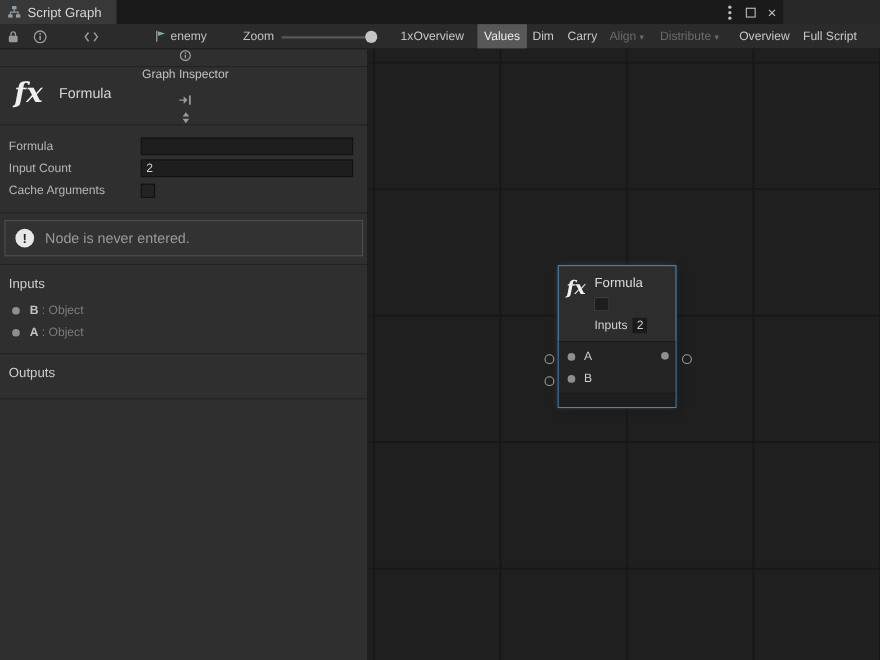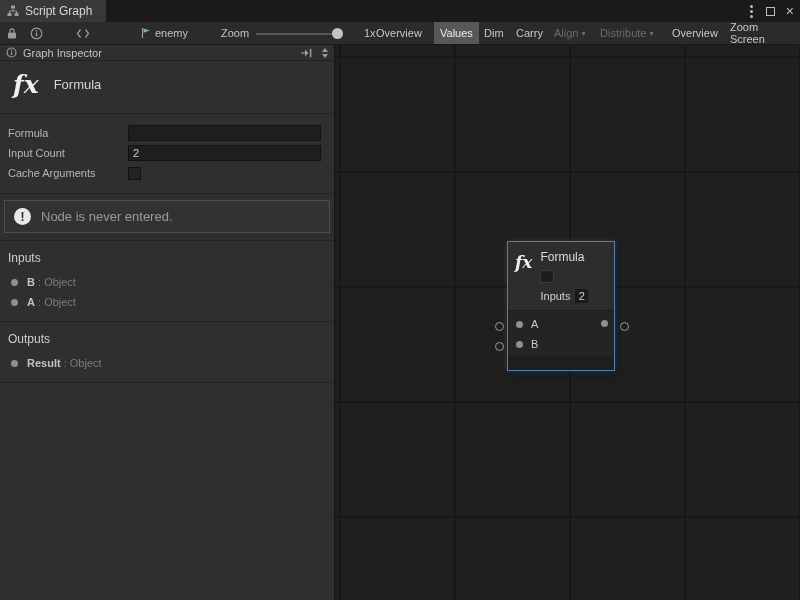--- a/index.html
+++ b/index.html
@@ -1,41 +1,41 @@
 <!DOCTYPE html>
 <html style="--selection-blue: #4f81ab; --active-toggle-bg: #585858; --panel-bg: #2f2f2f; --canvas-bg: #1f1f1f; --grid-line: #171717; --node-bg: #2d2d2d; --input-bg: #1e1e1e;"><head>
 <meta charset="utf-8">
 <style>
   :root { --selection-blue:#4f81ab; }
   * { margin:0; padding:0; box-sizing:border-box; }
   html,body { width:800px; height:600px; overflow:hidden; }
   body { font-family:"Liberation Sans",sans-serif; font-size:12px; color:#c8c8c8; background:#282828; position:relative; }
 
   
-  .tabbar { position:absolute; top:0; left:0; width:800px; height:22px; background:#1a1a1a; }
+  .tabbar { position:absolute; top:0; left:0; width:712px; height:22px; background:#1a1a1a; }
   .tab { position:absolute; left:0; top:0; height:22px; display:flex; align-items:center; gap:6px; padding:0 14px 0 7px; background:#383838; color:#d6d6d6; font-size:12px; }
   .win-controls { position:absolute; right:6px; top:0; height:22px; display:flex; align-items:center; gap:11px; color:#bdbdbd; }
   .kebab { display:flex; flex-direction:column; gap:2px; padding:2px; }
   .kebab i { width:3px; height:3px; border-radius:50%; background:#bdbdbd; display:block; }
   .maxbox { width:9px; height:9px; border:1px solid #bdbdbd; display:block; }
   .closex { font-size:14px; line-height:1; cursor:default; }
 
   
   .toolbar { position:absolute; top:22px; left:0; width:800px; height:23px; background:#2b2b2b; border-bottom:1px solid #181818; }
   .tbi { position:absolute; top:0; height:22px; display:flex; align-items:center; font-size:11px; }
   .tb-btn { padding:0 4px; color:#c8c8c8; }
   .tb-btn.active { background:var(--active-toggle-bg,#585858); color:#ececec; padding:0 6px; height:22px; }
   .tb-btn.disabled { color:#6b6b6b; }
   .caret { font-size:8px; margin-left:3px; }
   .zoom-track { position:absolute; left:256px; top:11px; width:84px; height:2px; background:#595959; }
   .zoom-knob { position:absolute; left:332px; top:6px; width:11px; height:11px; border-radius:50%; background:#c4c4c4; }
 
   
   .inspector { position:absolute; top:45px; left:0; width:335px; height:555px; background:var(--panel-bg,#2f2f2f); border-right:1px solid #141414; }
-  .insp-header { height:16px; display:flex; align-items:center; gap:6px; padding:0 3px 0 6px; border-bottom:1px solid #222; font-size:11px; color:#c2c2c2; }
+  .insp-header { height:16px; display:flex; align-items:center; gap:6px; padding:0 3px 0 6px; border-bottom:1px solid #222; font-size:11px; color:#c2c2c2;flex-direction:column; }
   .grow { flex:1; }
   .scrollstack { display:flex; flex-direction:column; gap:2px; align-items:center; width:12px; }
   .tri-up { width:0; height:0; border-left:3px solid transparent; border-right:3px solid transparent; border-bottom:4px solid #9a9a9a; }
   .tri-down { width:0; height:0; border-left:3px solid transparent; border-right:3px solid transparent; border-top:4px solid #9a9a9a; }
   .insp-title { display:flex; align-items:center; gap:15px; padding:11px 12px 16px 13px; border-bottom:1px solid #222; }
   .fx-big { font-family:"DejaVu Serif",serif; font-style:italic; font-weight:bold; font-size:25px; color:#efefef; line-height:1; }
   .insp-node-title { font-size:13px; color:#d6d6d6; }
   .insp-fields { padding:9px 13px 10px 8px; border-bottom:1px solid #222; }
   .frow { display:flex; align-items:center; height:20px; }
   .frow .flabel { width:120px; color:#b6b6b6; font-size:11px; flex:0 0 auto; }
@@ -138,21 +138,21 @@
   <span class="tbi tb-btn" style="left:512px;">Carry</span>
   <span class="tbi tb-btn disabled" style="left:550px;">
     <span>Align</span>
     <span class="caret">▾</span>
   </span>
   <span class="tbi tb-btn disabled" style="left:596px;">
     <span>Distribute</span>
     <span class="caret">▾</span>
   </span>
   <span class="tbi tb-btn" style="left:668px;">Overview</span>
-  <span class="tbi tb-btn" style="left:726px;">Zoom Screen</span>
+  <span class="tbi tb-btn" style="left:726px;">Full Script</span>
 </div>
 
 <div class="inspector">
   <div class="insp-header">
     <span style="display:flex;">
       <svg width="11" height="11" viewBox="0 0 13 13">
           <circle cx="6.5" cy="6.5" r="5.3" fill="none" stroke="#9a9a9a" stroke-width="1.4"></circle>
           <rect x="5.8" y="5.6" width="1.5" height="3.7" fill="#9a9a9a"></rect>
           <rect x="5.8" y="3" width="1.5" height="1.6" fill="#9a9a9a"></rect>
         </svg>
@@ -204,24 +204,20 @@
       <span><span class="pname">B</span> <span class="ptype">: Object</span></span>
     </div>
     <div class="pitem">
       <span class="pdot"></span>
       <span><span class="pname">A</span> <span class="ptype">: Object</span></span>
     </div>
   </div>
 
   <div class="section outputs">
     <div class="sec-h">Outputs</div>
-    <div class="pitem">
-      <span class="pdot"></span>
-      <span><span class="pname">Result</span> <span class="ptype">: Object</span></span>
-    </div>
   </div>
 </div>
 
 <div class="canvas">
 
   <div class="gnode">
     <div class="gnode-head">
       <span class="fx-node">fx</span>
       <div class="gnode-col">
         <div class="gnode-title">Formula</div>

